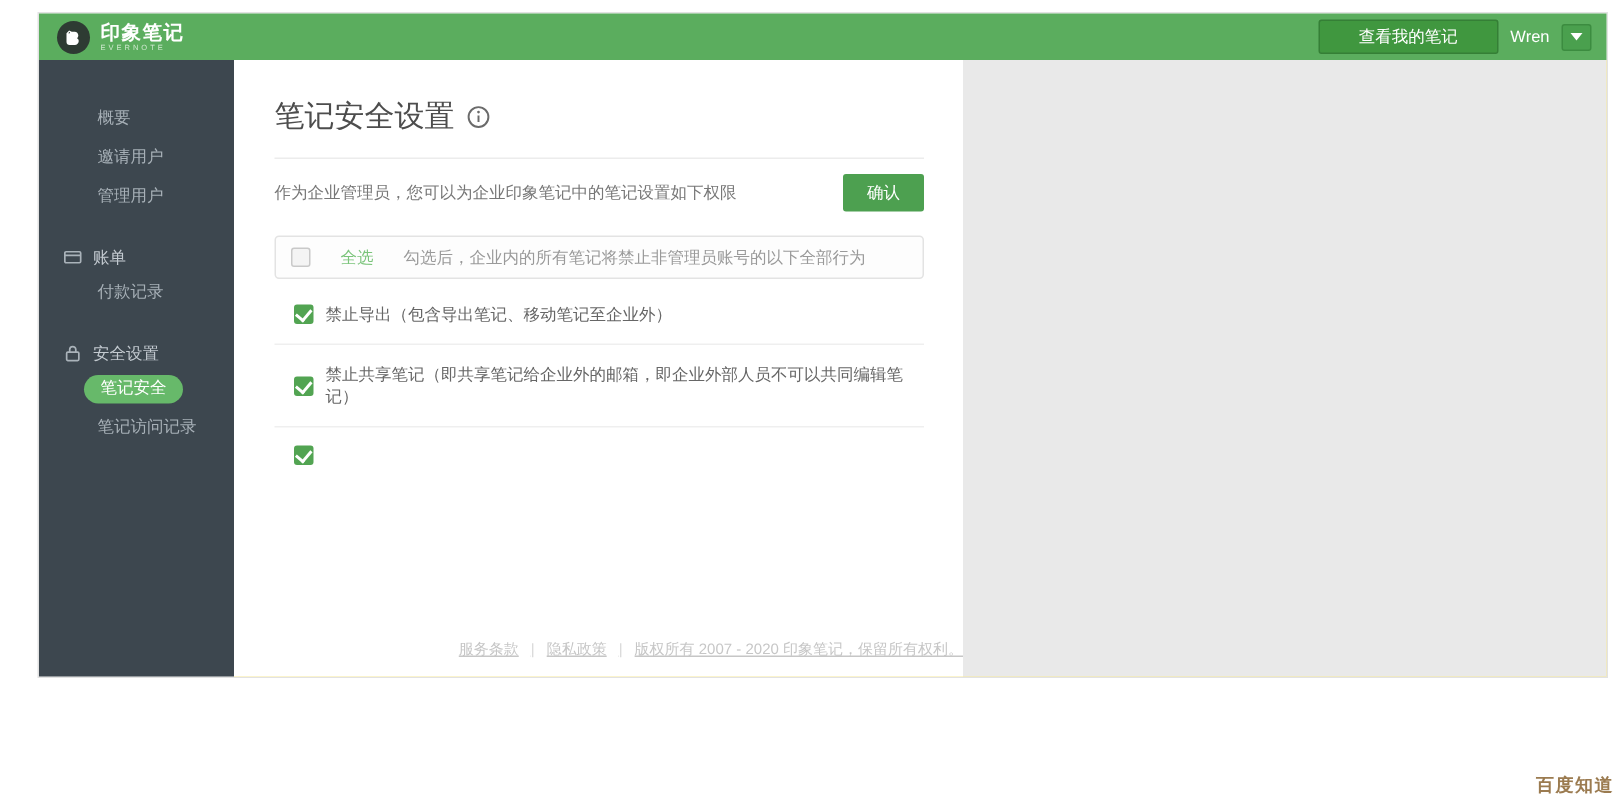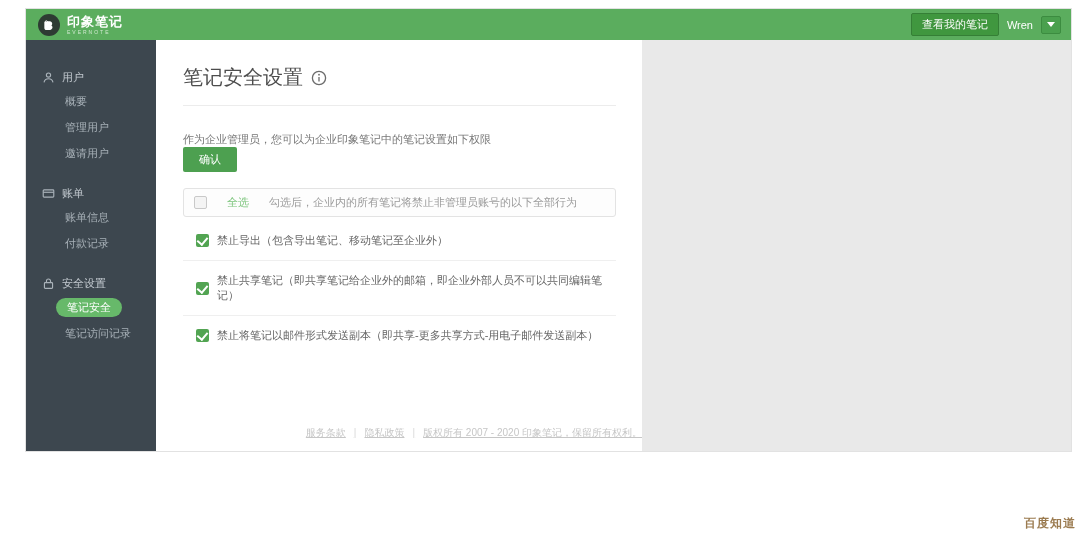--- a/index.html
+++ b/index.html
@@ -14,21 +14,21 @@
   .topbar { height:31px; background:#5bad5e; display:flex; align-items:center;
             justify-content:space-between; padding:0 10px 0 12px; flex:0 0 auto; }
   .brand { display:flex; align-items:center; gap:7px; cursor:pointer; }
   .logo-circle { width:22px; height:22px; border-radius:50%; background:#2e3b33;
                  display:flex; align-items:center; justify-content:center; }
   .brand-text { display:flex; flex-direction:column; line-height:1; }
   .brand-name { color:#ffffff; font-size:13px; font-weight:bold; letter-spacing:1px; }
   .brand-sub { color:#cfe8cf; font-size:5px; letter-spacing:2px; margin-top:2px; }
   .header-right { display:flex; align-items:center; gap:8px; }
   .view-notes-btn { background:#40973f; border:1px solid #357f36; color:#fff;
-                    font-size:11px; padding:3px 10px; border-radius:2px; cursor:pointer;
+                    font-size:11px; padding:3px 26px; border-radius:2px; cursor:pointer;
                     font-family:inherit; }
   .username { color:#ffffff; font-size:11px; }
   .caret-btn { background:#4aa04e; border:1px solid #3c8c40; border-radius:2px;
                width:20px; height:18px; display:flex; align-items:center;
                justify-content:center; cursor:pointer; }
   .caret { width:0; height:0; border-left:4px solid transparent;
            border-right:4px solid transparent; border-top:5px solid #ffffff; }
 
   
   .appbody { flex:1; display:flex; min-height:0; }
@@ -49,22 +49,22 @@
   .main { flex:1; display:flex; min-width:0; background:#fde047; }
   .panel { width:486px; flex:0 0 486px; background:#ffffff; position:relative;
            padding:24px 26px 0 27px; }
   .gray-area { flex:1; background:#e9e9e9; }
 
   .page-title-row { display:flex; align-items:center; gap:8px; padding-bottom:14px;
                     border-bottom:1px solid #ececec; }
   .page-title { font-size:20px; font-weight:normal; color:#4d4d4d; }
   .info-icon { width:16px; height:16px; cursor:pointer; }
 
-  .desc-row { display:flex; align-items:flex-start; justify-content:space-between;
-              margin-top:26px;flex-direction:column; }
+  .desc-row { display:flex; align-items:center; justify-content:space-between;
+              margin-top:10px; }
   .desc-text { font-size:11px; color:#777777; }
   .confirm-btn { background:#4da050; color:#fff; border:none; border-radius:2px;
                  font-size:11px; padding:5px 16px; cursor:pointer; font-family:inherit; }
 
   .select-all-box { margin-top:16px; border:1px solid #e3e3e3; border-radius:3px;
                     background:#fdfdfd; display:flex; align-items:center; gap:20px;
                     padding:6px 10px; }
   .select-all-label { color:#7bc47b; font-size:11px; }
   .select-all-hint { color:#9a9a9a; font-size:11px; }
 
@@ -116,42 +116,34 @@
           <span class="caret"></span>
         </span>
       </div>
     </header>
 
     <div class="appbody">
 
       <nav class="sidebar">
 
         <div class="nav-section">
-          <div class="nav-header">
-            <svg width="13" height="13" viewBox="0 0 16 16" fill="none" stroke="#aab3ba" stroke-width="1.4">
-              <circle cx="8" cy="5" r="2.6"></circle>
-                <path d="M2.5 14c.6-3 2.8-4.4 5.5-4.4S12.9 11 13.5 14"></path>
-            </svg>
-            <span>用户</span>
-          </div>
           <span class="nav-item">概要</span>
+          <span class="nav-item">邀请用户</span>
           <span class="nav-item">管理用户</span>
-          <span class="nav-item">邀请用户</span>
         </div>
 
 
         <div class="nav-section">
           <div class="nav-header">
             <svg width="13" height="13" viewBox="0 0 16 16" fill="none" stroke="#aab3ba" stroke-width="1.4">
               <rect x="1.5" y="3.5" width="13" height="9" rx="1"></rect>
                 <line x1="1.5" y1="6.5" x2="14.5" y2="6.5"></line>
             </svg>
             <span>账单</span>
           </div>
-          <span class="nav-item">账单信息</span>
           <span class="nav-item">付款记录</span>
         </div>
 
         <div class="nav-section">
           <div class="nav-header">
             <svg width="13" height="13" viewBox="0 0 16 16" fill="none" stroke="#aab3ba" stroke-width="1.4">
               <rect x="3" y="7" width="10" height="7" rx="1"></rect>
                 <path d="M5.5 7V5a2.5 2.5 0 0 1 5 0v2"></path>
             </svg>
             <span>安全设置</span>
@@ -190,21 +182,20 @@
             <li class="perm-item">
               <span class="checkbox checked"></span>
               <span class="perm-label">禁止导出（包含导出笔记、移动笔记至企业外）</span>
             </li>
             <li class="perm-item">
               <span class="checkbox checked"></span>
               <span class="perm-label">禁止共享笔记（即共享笔记给企业外的邮箱，即企业外部人员不可以共同编辑笔记）</span>
             </li>
             <li class="perm-item">
               <span class="checkbox checked"></span>
-              <span class="perm-label">禁止将笔记以邮件形式发送副本（即共享-更多共享方式-用电子邮件发送副本）</span>
             </li>
           </ul>
 
           <footer class="panel-footer">
             <span class="flink">服务条款</span><span class="sep">|</span><span class="flink">隐私政策</span><span class="sep">|</span><span>版权所有 2007 - 2020 印象笔记，保留所有权利。</span>
           </footer>
         </section>
 
         <div class="gray-area"></div>
       </main>

